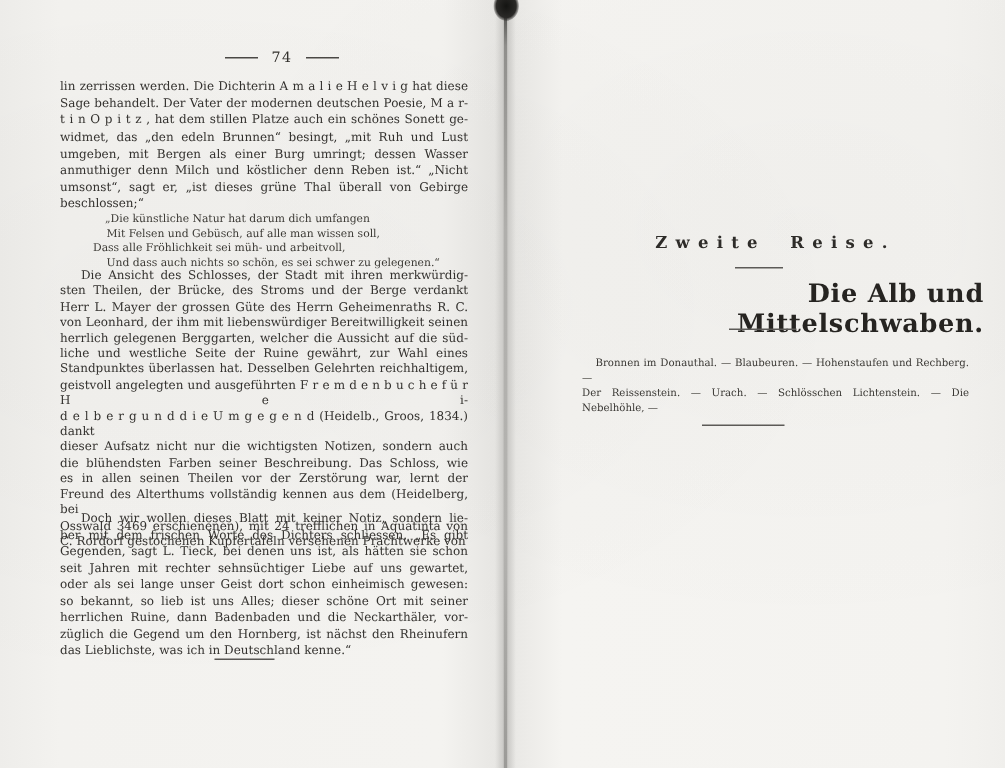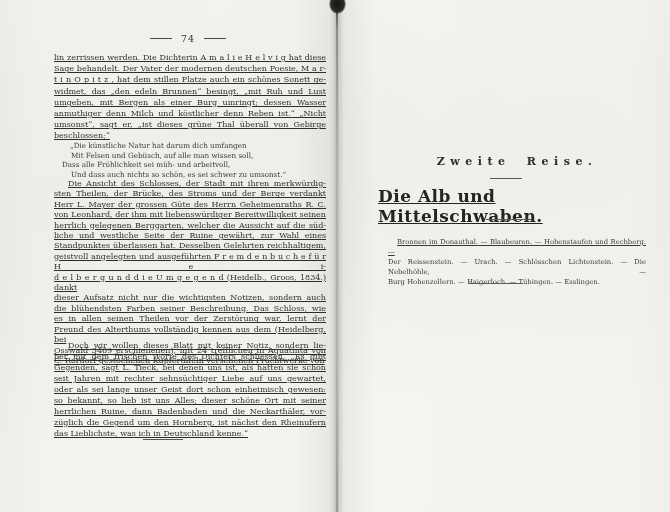--- a/index.html
+++ b/index.html
@@ -30,21 +30,21 @@
   }
 
   
   .pagenum-row {
     position:absolute; left:52px; top:33px; width:272px;
     display:flex; align-items:center; justify-content:center; gap:9px;
   }
   .pagenum { font-size:9.5px; letter-spacing:1px; color:#33312d; }
   .num-dash { width:22px; height:1px; background:#4a4845; }
 
-  .col { position:absolute; left:54px; width:272px;text-decoration:underline; }
+  .col { position:absolute; left:40px; width:272px; }
   .line {
     font-size:8px; line-height:inherit; color:#33312e;
     text-align:justify; text-align-last:justify;
     white-space:normal; overflow:hidden;
   }
   .para .line:last-child { text-align-last:left; }
   .para.indent .line:first-child { text-indent:14px; }
   .p1 { top:52px; line-height:11.2px; }
   .p2 { top:179px; line-height:10.4px; }
   .p3 { top:340px; line-height:11px; }
@@ -60,28 +60,27 @@
 
   
   .r-heading-small {
     position:absolute; left:388px; top:155px; width:258px;
     text-align:center; font-size:11px; letter-spacing:5.5px; word-spacing:7px;
     color:#2e2c29; font-weight:700;
   }
   .r-rule-1 { position:absolute; left:490px; top:178px; width:32px; height:1px; background:#5c5a57; }
   .r-heading-main {
     position:absolute; left:378px; top:186px; width:278px;
-    text-align:left; font-size:17px; font-weight:bold; letter-spacing:0.5px;
+    text-align:right; font-size:17px; font-weight:bold; letter-spacing:0.5px;
     color:#262421;
-    text-decoration:underline;
   }
   .r-rule-2 { position:absolute; left:486px; top:219px; width:45px; height:1px; background:#5c5a57; }
   .summary { position:absolute; left:388px; top:237px; width:258px; line-height:10px; }
   .summary .line { font-size:6.8px; color:#3a3834; }
-  .summary .line:first-child { text-indent:9px;text-decoration:underline; }
+  .summary .line:first-child { text-indent:9px; }
   .summary .line:last-child { text-align-last:left; }
   .r-rule-3 { position:absolute; left:468px; top:283px; width:55px; height:1px; background:#5c5a57; }
 </style>
 </head>
 <body>
 
 <div class="scan">
 
   <div class="pagenum-row">
     <span class="num-dash"></span>
@@ -97,21 +96,21 @@
       <div class="line">umgeben, mit Bergen als einer Burg umringt; dessen Wasser</div>
       <div class="line">anmuthiger denn Milch und köstlicher denn Reben ist.“  „Nicht</div>
       <div class="line">umsonst“, sagt er, „ist dieses grüne Thal überall von Gebirge</div>
       <div class="line">beschlossen;“</div>
     </div>
 
   <div class="poem">
       <div class="line">„Die künstliche Natur hat darum dich umfangen</div>
       <div class="line">Mit Felsen und Gebüsch, auf alle man wissen soll,</div>
       <div class="line">Dass alle Fröhlichkeit sei müh- und arbeitvoll,</div>
-      <div class="line">Und dass auch nichts so schön, es sei schwer zu umsonst.“</div>
+      <div class="line">Und dass auch nichts so schön, es sei schwer zu gelegenen.“</div>
     </div>
 
   <div class="col para indent p2">
       <div class="line">Die Ansicht des Schlosses, der Stadt mit ihren merkwürdig-</div>
       <div class="line">sten Theilen, der Brücke, des Stroms und der Berge verdankt</div>
       <div class="line">Herr L. Mayer der grossen Güte des Herrn Geheimenraths R. C.</div>
       <div class="line">von Leonhard, der ihm mit liebenswürdiger Bereitwilligkeit seinen</div>
       <div class="line">herrlich gelegenen Berggarten, welcher die Aussicht auf die süd-</div>
       <div class="line">liche und westliche Seite der Ruine gewährt, zur Wahl eines</div>
       <div class="line">Standpunktes überlassen hat.  Desselben Gelehrten reichhaltigem,</div>
@@ -140,21 +139,20 @@
   <div class="end-rule"></div>
 
   <div class="r-heading-small">Zweite Reise.</div>
   <div class="r-rule-1"></div>
   <div class="r-heading-main">Die Alb und Mittelschwaben.</div>
   <div class="r-rule-2"></div>
 
   <div class="summary para">
       <div class="line">Bronnen im Donauthal. — Blaubeuren. — Hohenstaufen und Rechberg. —</div>
       <div class="line">Der Reissenstein. — Urach. — Schlösschen Lichtenstein. — Die Nebelhöhle, —</div>
-      <div class="line">Burg Hohenzollern. — Haigerloch. — Tübingen. — Esslingen.</div>
     </div>
 
   <div class="r-rule-3"></div>
 
   <div class="gutter"></div>
   <div class="gutter-core"></div>
   <div class="binding-blob"></div>
 
 </div>
 

